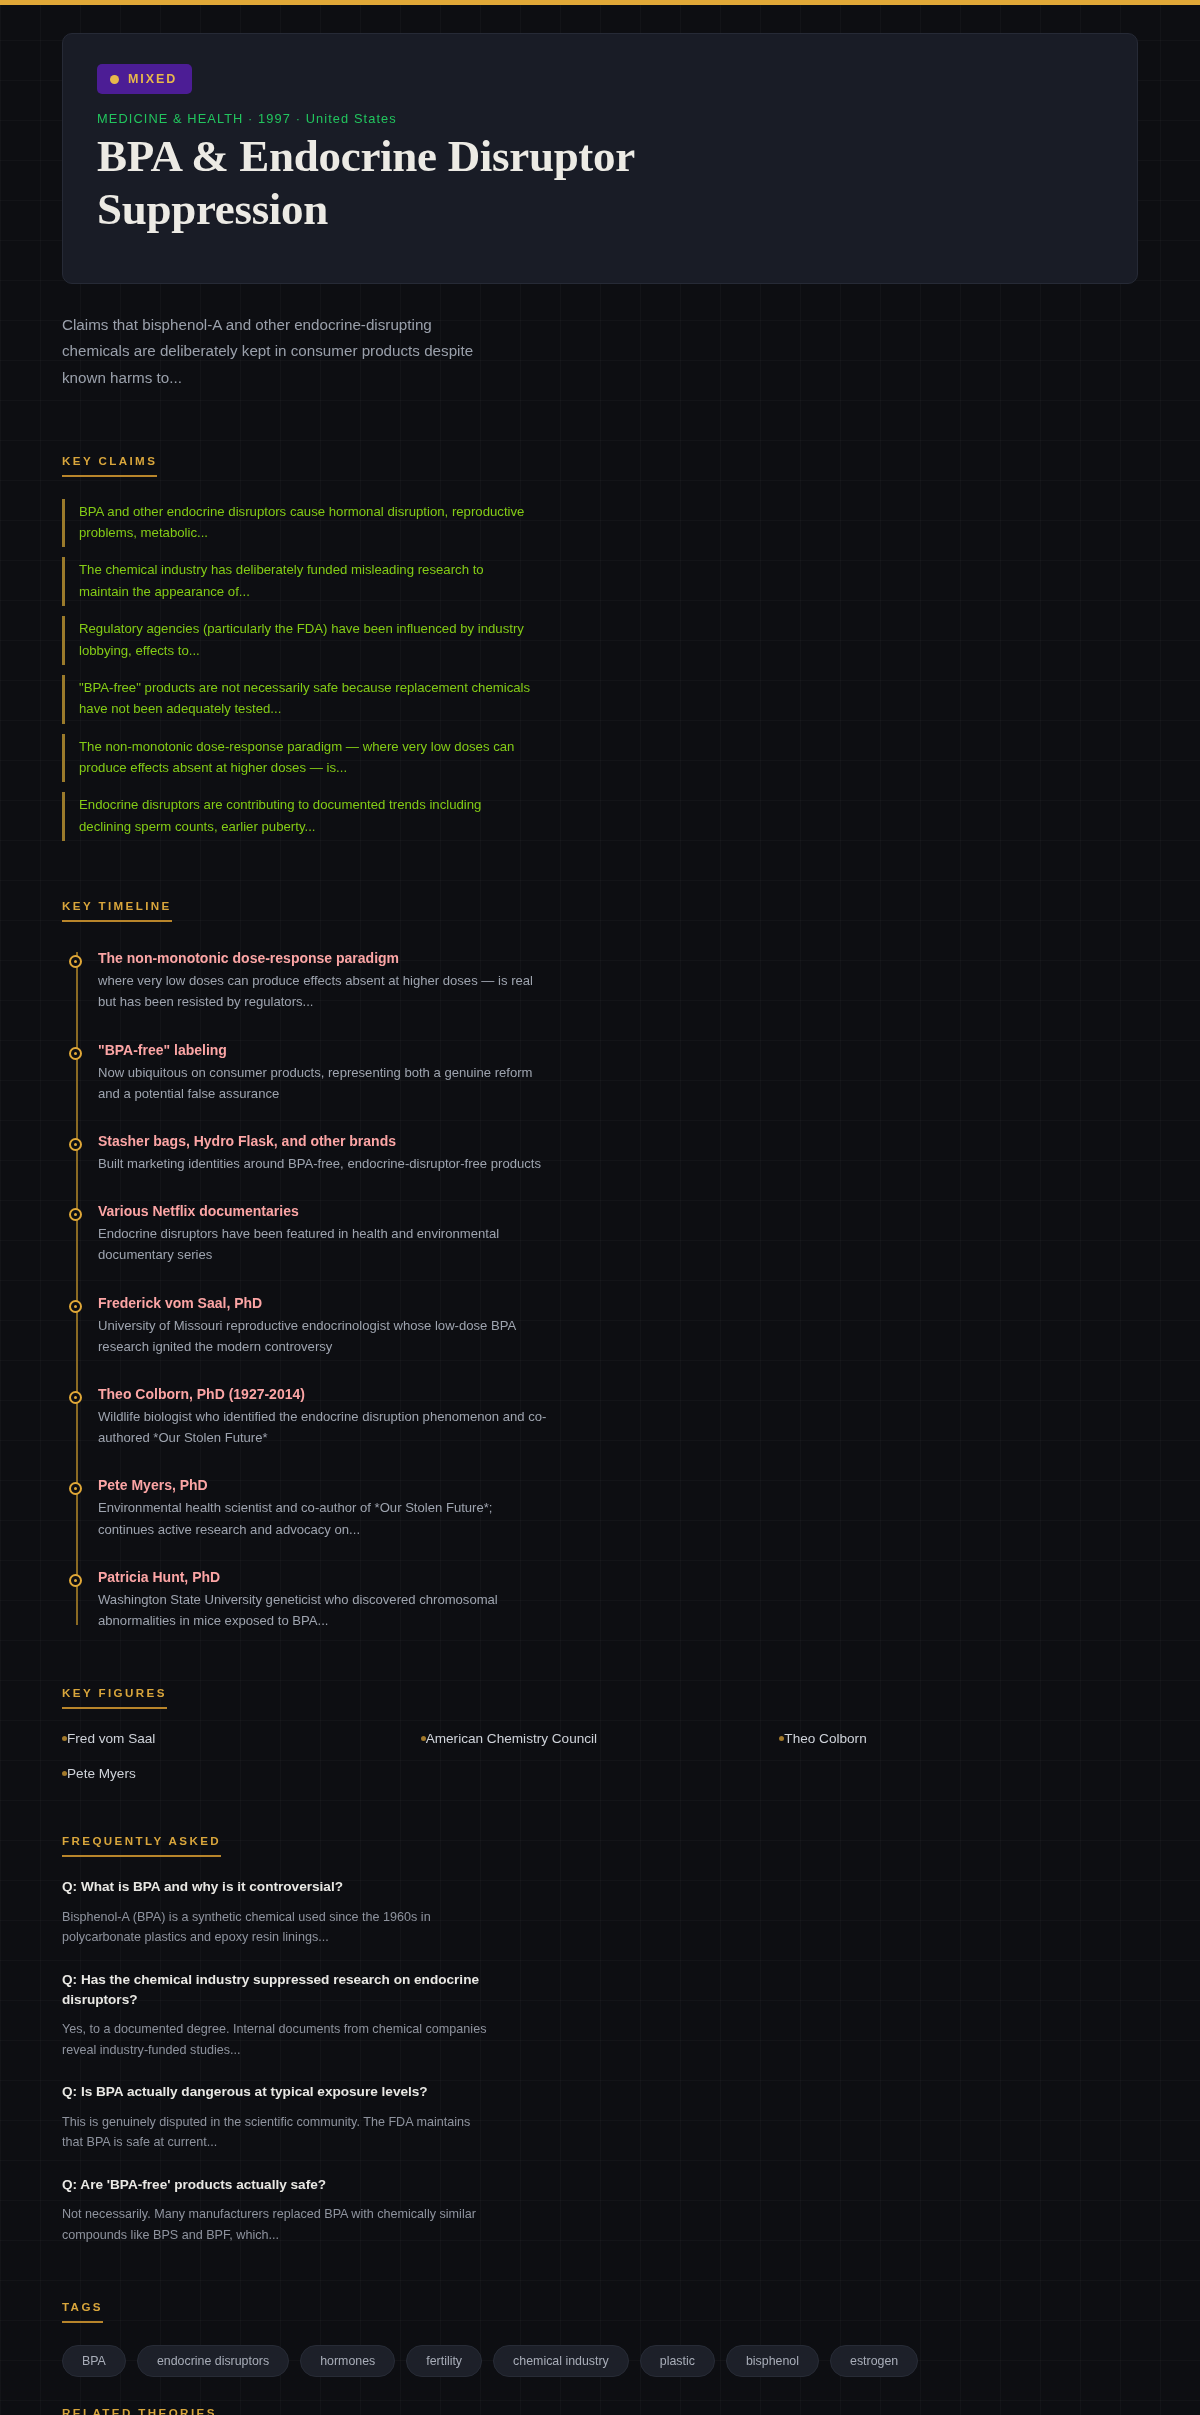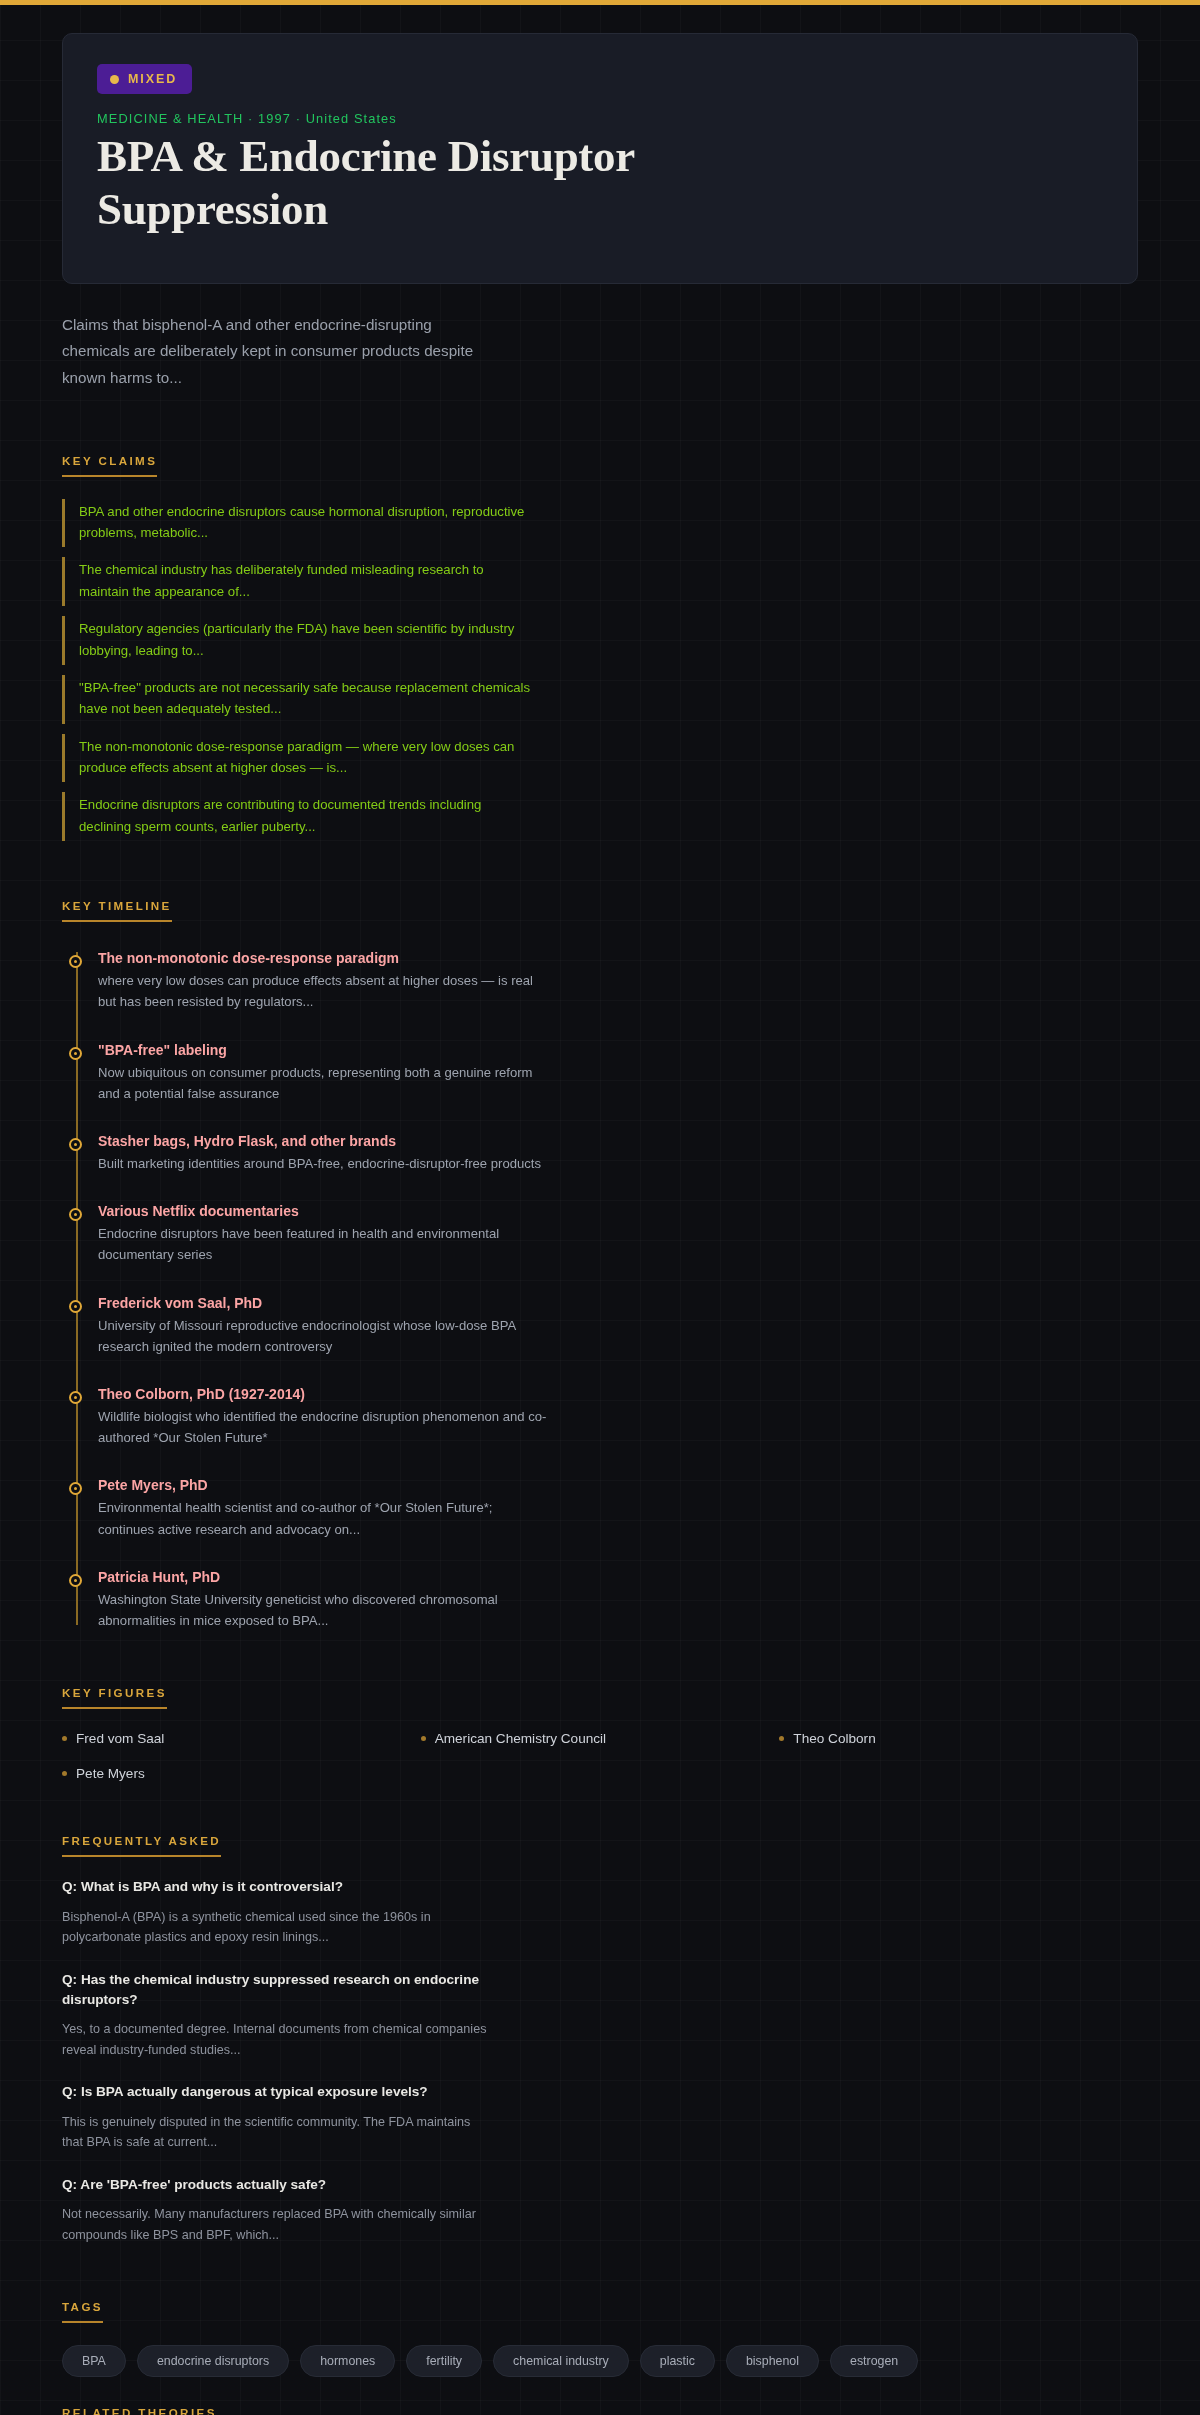--- a/index.html
+++ b/index.html
@@ -160,21 +160,20 @@
   
   .figures {
     margin-top:22px;
     display:grid;
     grid-template-columns:repeat(3, 1fr);
     row-gap:20px;
   }
   .figure {
     display:flex;
     align-items:center;
-    gap:9px;
     color:#cfd3da;
     font-size:13.6px;
   }
   .figure .fdot {
     width:5px; height:5px; border-radius:50%;
     background:#a2792b;
     flex:none;
   }
   
   .faq { margin-top:20px; max-width:430px; }
@@ -230,21 +229,21 @@
   <div class="section sec-wrap-claims">
     <div class="sec-head">KEY CLAIMS</div>
     <div class="claims">
       <div class="claim">
           <span>BPA and other endocrine disruptors cause hormonal disruption, reproductive problems, metabolic...</span>
         </div>
       <div class="claim">
           <span>The chemical industry has deliberately funded misleading research to maintain the appearance of...</span>
         </div>
       <div class="claim">
-          <span>Regulatory agencies (particularly the FDA) have been scientific by industry lobbying, leading to...</span>
+          <span>Regulatory agencies (particularly the FDA) have been influenced by industry lobbying, effects to...</span>
         </div>
       <div class="claim">
           <span>"BPA-free" products are not necessarily safe because replacement chemicals have not been adequately tested...</span>
         </div>
       <div class="claim">
           <span>The non-monotonic dose-response paradigm — where very low doses can produce effects absent at higher doses — is...</span>
         </div>
       <div class="claim">
           <span>Endocrine disruptors are contributing to documented trends including declining sperm counts, earlier puberty...</span>
         </div>

